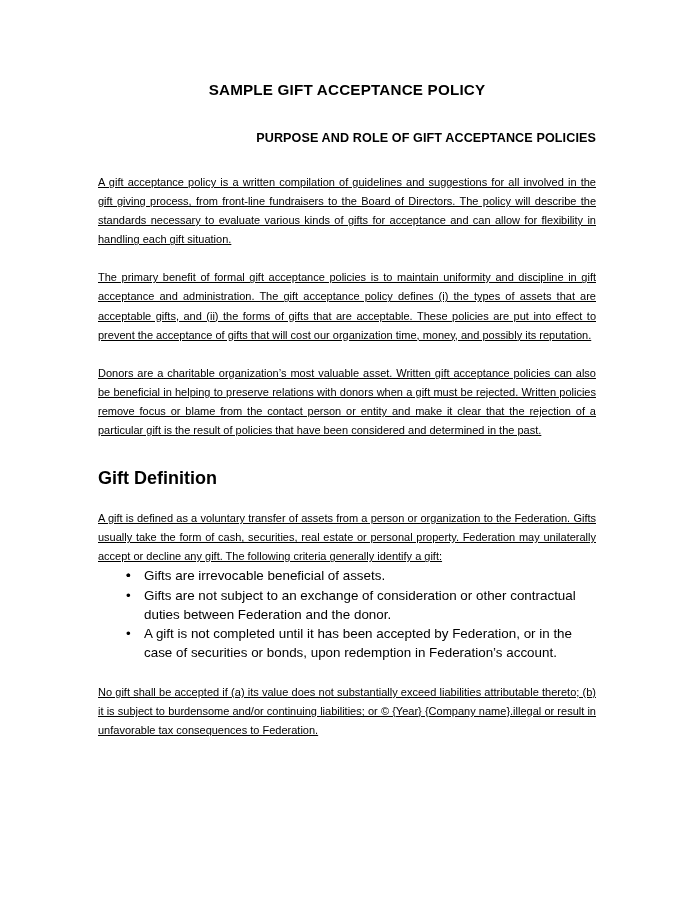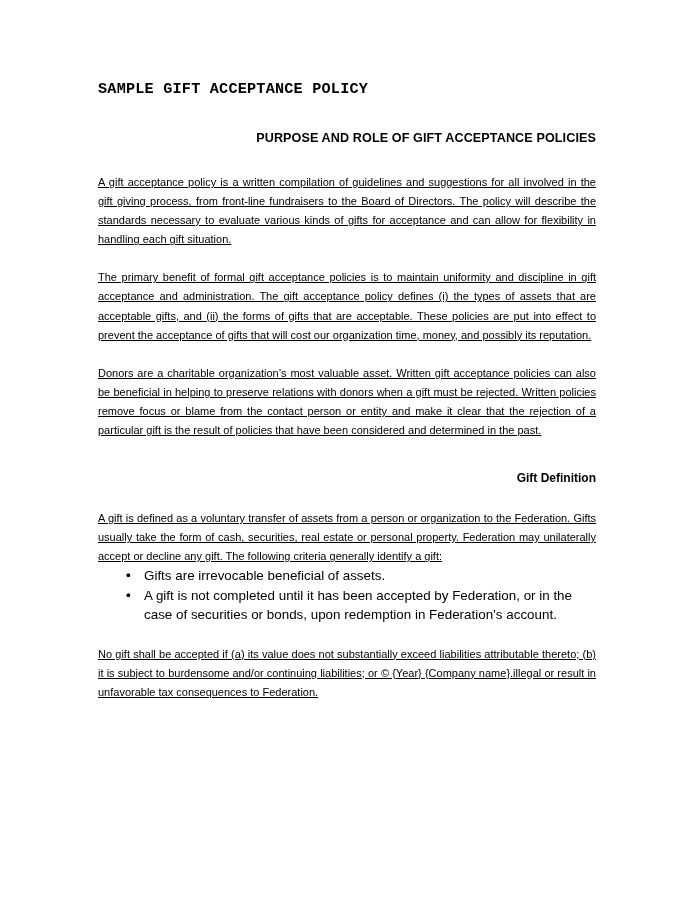--- a/index.html
+++ b/index.html
@@ -26,42 +26,42 @@
 
   .content {
     position: absolute;
     left: 98px;
     top: 0;
     width: 498px;
   }
 
   
   .doc-title {
+    text-align: center;
     font-size: 15.2px;
     font-weight: bold;
     letter-spacing: 0.2px;
     margin: 0;
     padding-top: 80px;
     line-height: 19px;
-    font-family: Liberation Mono, monospace;
   }
 
   .subheading {
     text-align: right;
     font-size: 12.6px;
     font-weight: bold;
     letter-spacing: 0.1px;
     margin: 0;
     padding-top: 30px;
     line-height: 19px;
   }
 
   .section-heading {
-    text-align: right;
-    font-size: 12px;
+    text-align: left;
+    font-size: 18px;
     font-weight: bold;
     margin: 0;
     line-height: 19px;
   }
 
   .section-heading.gift-def { padding-top: 29px; }
   .section-heading.policies { padding-top: 33px; }
 
   
   .para {
@@ -123,20 +123,21 @@
     <ul class="bullet-list">
       <li class="bullet-item">
         <span class="bullet-marker">•</span>
       </li>
       <li class="bullet-item">
         <span class="bullet-marker">•</span>
         <span>Gifts are irrevocable beneficial of assets.</span>
       </li>
       <li class="bullet-item">
         <span class="bullet-marker">•</span>
+        <span>Gifts are not subject to an exchange of consideration or other contractual duties between Federation and the donor.</span>
       </li>
       <li class="bullet-item">
         <span class="bullet-marker">•</span>
         <span>A gift is not completed until it has been accepted by Federation, or in the case of securities or bonds, upon redemption in Federation’s account.</span>
       </li>
     </ul>
 
 
     <p class="para tight">No gift shall be accepted if (a) its value does not substantially exceed liabilities attributable thereto; (b) it is subject to burdensome and/or continuing liabilities; or © {Year} {Company name}.illegal or result in unfavorable tax consequences to Federation.</p>
 

